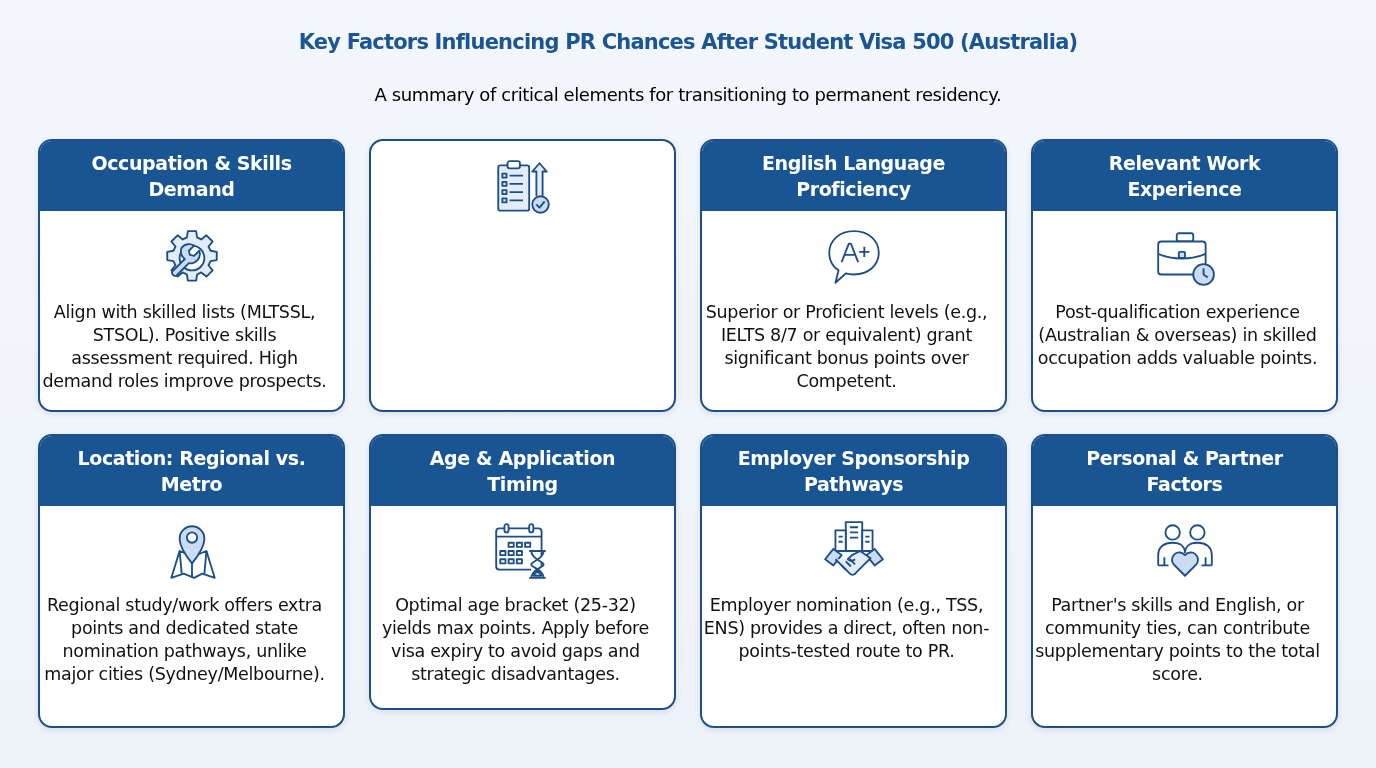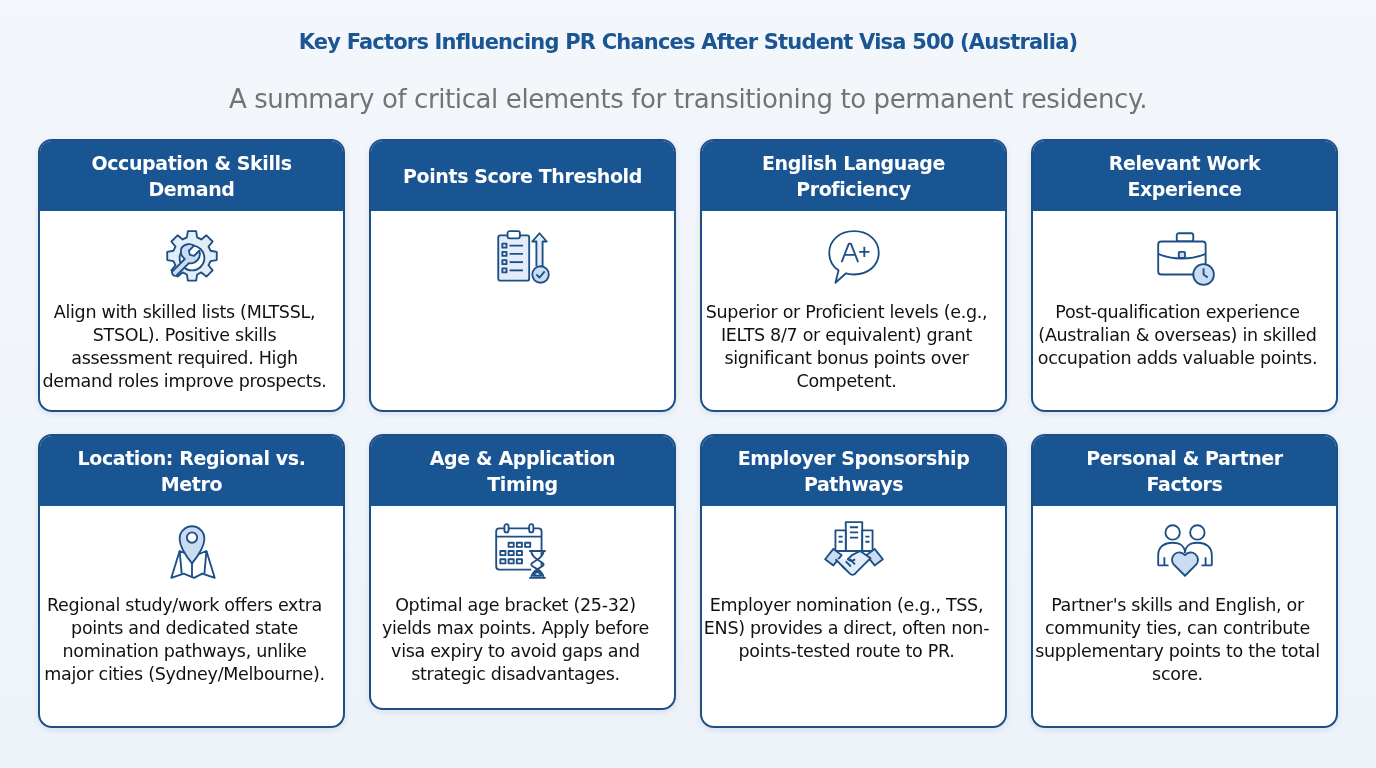--- a/index.html
+++ b/index.html
@@ -10,23 +10,23 @@
   }
   .page { position: relative; width: 1376px; height: 768px; }
   .title {
     position: absolute; left: 0; top: 30px; width: 1376px;
     text-align: center; color: #1b5593;
     font-family: "DejaVu Sans", sans-serif;
     font-weight: bold; font-size: 21px; letter-spacing: -0.8px;
   }
   .subtitle {
     position: absolute; left: 0; top: 84px; width: 1376px;
-    text-align: center; color: #737373;
+    text-align: center; color: #000000;
     font-family: "DejaVu Sans", sans-serif;
-    font-size: 26px; letter-spacing: -0.4px;
+    font-size: 18px; letter-spacing: -0.4px;
   }
   .card {
     position: absolute; width: 307px;
     background: #ffffff;
     border: 2px solid #1d4f86;
     border-radius: 14px;
     overflow: hidden;
     box-shadow: 0 2px 6px rgba(30,70,120,0.12);
   }
   .card-header {
@@ -60,21 +60,20 @@
       <svg viewBox="0 0 64 64" fill="none" stroke="#1d4f86" stroke-width="1.8" stroke-linejoin="round">
         <path d="M28 6h8l1 6 4 2 5-4 6 6-4 5 2 4 6 1v8l-6 1-2 4 4 5-6 6-5-4-4 2-1 6h-8l-1-6-4-2-5 4-6-6 4-5-2-4-6-1v-8l6-1 2-4-4-5 6-6 5 4 4-2z" fill="#e3edf9"></path>
         <circle cx="32" cy="32" r="12" fill="#fff"></circle>
         <path d="M22 22a9 9 0 0 1 12 -2l-5 5 1 4 4 1 5-5a9 9 0 0 1-10 12l-12 12a3 3 0 0 1-4-4l12-12a9 9 0 0 1-3-11z" fill="#c9dcf2"></path>
       </svg>
     </div>
     <div class="card-body">Align with skilled lists (MLTSSL, STSOL). Positive skills assessment required. High demand roles improve prospects.</div>
   </div>
 
   <div class="card" style="left:369px; top:139px; height:273px;">
-    <div class="card-header">Points Score Threshold</div>
     <div class="card-icon">
       <svg viewBox="0 0 64 64" fill="none" stroke="#1d4f86" stroke-width="1.8" stroke-linejoin="round">
         <rect x="8" y="10" width="30" height="44" rx="2" fill="#e3edf9"></rect>
         <rect x="17" y="6" width="12" height="7" rx="2" fill="#fff"></rect>
         <rect x="12" y="18" width="4" height="4"></rect>
           <line x1="19" y1="20" x2="32" y2="20"></line>
         <rect x="12" y="26" width="4" height="4"></rect>
           <line x1="19" y1="28" x2="32" y2="28"></line>
         <rect x="12" y="34" width="4" height="4"></rect>
           <line x1="19" y1="36" x2="32" y2="36"></line>

